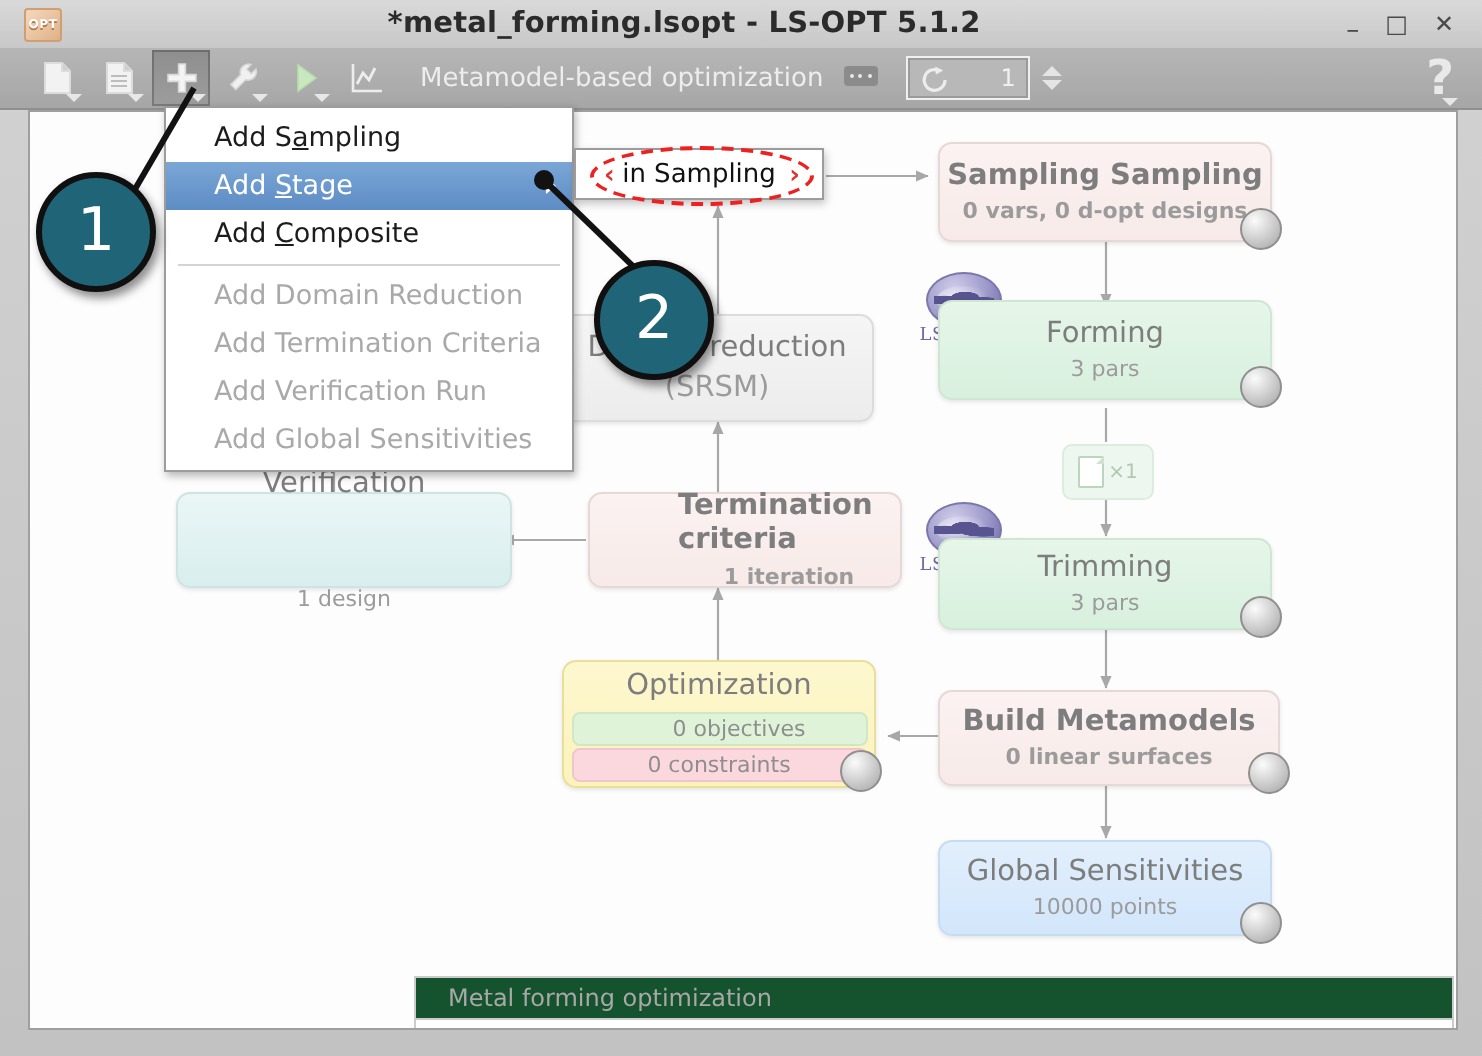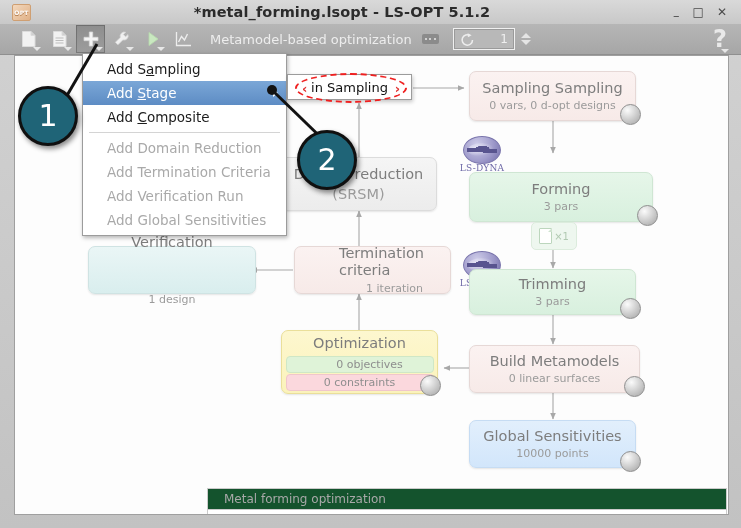--- a/index.html
+++ b/index.html
@@ -108,21 +108,21 @@
     box-shadow:0 1px 2px rgba(0,0,0,.10);
   }
   .node .ntitle{font-size:14.5px;color:#7d7d7d;line-height:1.15;}
   .node .nsub{font-size:11px;color:#9b9b9b;margin-top:3px;}
   .knob{
     position:absolute;right:-6px;bottom:-5px;width:19px;height:19px;
     border-radius:50%;
     background:radial-gradient(circle at 34% 28%,#fbfbfb 0%,#d6d6d6 42%,#a3a3a3 100%);
     border:1px solid #8f8f8f;
   }
-  .n-pink  {background:linear-gradient(#fbf2f1,#f7eae8);border-color:#e6d8d6;}
+  .n-pink  {background:linear-gradient(#fbf2f1,#f7eae8);border-color:#e6d8d6;font-weight:bold;}
   .n-green {background:linear-gradient(#e6f6e9,#d8f0de);border-color:#cfe6d3;}
   .n-teal  {background:linear-gradient(#eaf6f6,#d9eeee);border-color:#cfe3e3;}
   .n-blue  {background:linear-gradient(#e2effc,#d2e6fb);border-color:#c6dcf3;}
   .n-grey  {background:linear-gradient(#f5f5f5,#ececec);border-color:#dcdcdc;}
   .n-yellow{background:linear-gradient(#fdf7cf,#fbf3bb);border-color:#eadf9a;}
   
   .opt-bar{
     width:148px;height:17px;border-radius:4px;
     display:flex;align-items:center;justify-content:center;
     font-size:11px;color:#8e8e8e;box-sizing:border-box;
@@ -367,21 +367,21 @@
     <div class="node n-pink" style="left:454px;top:15px;width:167px;height:50px;">
       <div class="ntitle">Sampling Sampling</div>
       <div class="nsub">0 vars, 0 d-opt designs</div>
       <span class="knob"></span>
     </div>
 
     <div class="lsdyna" style="left:444px;top:80px;">
       <div class="globe"></div>
       <div class="lbl">LS-DYNA</div>
     </div>
-    <div class="node n-green" style="left:454px;top:116px;width:184px;height:50px;">
+    <div class="node n-green" style="left:454px;top:94px;width:167px;height:50px;">
       <div class="ntitle">Forming</div>
       <div class="nsub">3 pars</div>
       <span class="knob"></span>
     </div>
 
     <div class="xchip" style="left:516px;top:166px;">
       <span class="doc"></span>
       <span class="xlbl">×1</span>
     </div>
 

